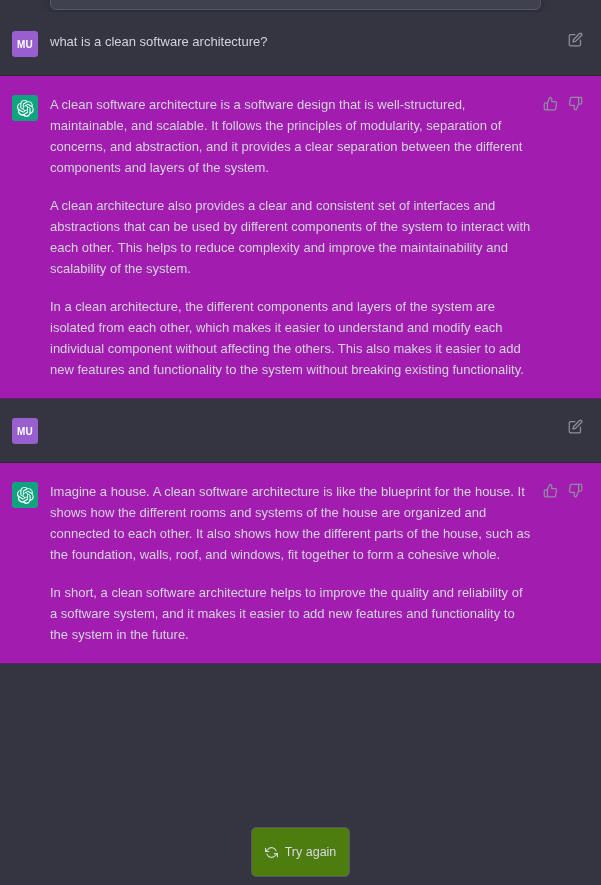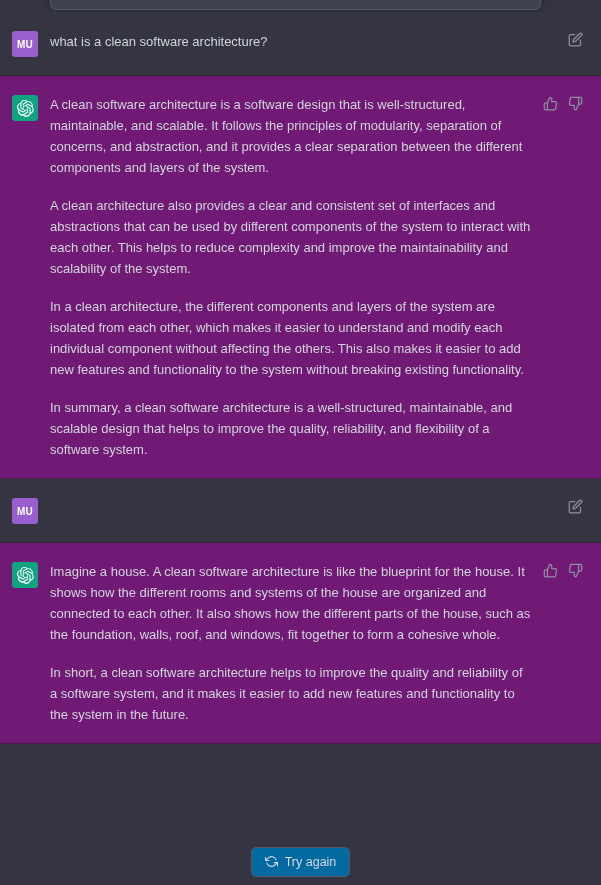--- a/index.html
+++ b/index.html
@@ -36,21 +36,21 @@
   }
 
   
   .msg {
     display: flex;
     padding: 18px 0 18px 0;
     position: relative;
     border-bottom: 1px solid rgba(32,33,35,0.5);
   }
   .msg.user { background: #343541; }
-  .msg.bot  { background: #701a75; }
+  .msg.bot  { background: #a21caf; }
 
   .avatar-col {
     width: 50px;
     min-width: 50px;
     display: flex;
     justify-content: center;
     padding-top: 1px;
   }
   .avatar {
     width: 26px;
@@ -105,33 +105,33 @@
     bottom: 8px;
     left: 0;
     right: 0;
     display: flex;
     justify-content: center;
     pointer-events: none;
   }
   .try-again {
     pointer-events: auto;
     display: inline-flex;
-    align-items: flex-start;
+    align-items: flex-end;
     gap: 7px;
-    background: #0369a1;
+    background: #4d7c0f;
     border: 1px solid #565869;
     color: #d9d9e3;
     font-size: 12.5px;
-    padding: 7px 13px;
+    padding: 17px 13px;
     border-radius: 5px;
     cursor: pointer;
   }
   .try-again svg { display:block; }
 
-  .scroll-area { height: 885px; overflow: hidden; }
+  .scroll-area { height: 702px; overflow: hidden; }
 </style>
 </head>
 <body>
 
 <div class="scroll-area">
 
   <div class="top-strip">
     <div class="top-input"></div>
   </div>
 
@@ -157,21 +157,20 @@
       <div class="avatar bot">
         <svg width="17" height="17" viewBox="0 0 41 41" fill="#fff">
             <path d="M37.53 16.81a10.1 10.1 0 0 0-.87-8.3 10.23 10.23 0 0 0-11-4.9A10.1 10.1 0 0 0 18.03.22a10.23 10.23 0 0 0-9.75 7.08 10.1 10.1 0 0 0-6.76 4.9 10.23 10.23 0 0 0 1.26 11.99 10.1 10.1 0 0 0 .87 8.3 10.23 10.23 0 0 0 11 4.9 10.1 10.1 0 0 0 7.62 3.4 10.23 10.23 0 0 0 9.76-7.09 10.1 10.1 0 0 0 6.75-4.9 10.23 10.23 0 0 0-1.25-11.99zM22.5 37.3a7.6 7.6 0 0 1-4.87-1.76l.24-.14 8.09-4.67a1.32 1.32 0 0 0 .66-1.15V18.18l3.42 1.97a.12.12 0 0 1 .07.1v9.44a7.63 7.63 0 0 1-7.6 7.6zM6.15 30.33a7.6 7.6 0 0 1-.91-5.1l.24.14 8.1 4.67a1.32 1.32 0 0 0 1.32 0l9.88-5.7v3.95a.12.12 0 0 1-.05.1l-8.18 4.73a7.63 7.63 0 0 1-10.4-2.79zM4.02 12.66a7.6 7.6 0 0 1 3.98-3.34v9.6a1.32 1.32 0 0 0 .65 1.15l9.84 5.68-3.42 1.98a.12.12 0 0 1-.12 0l-8.18-4.72a7.63 7.63 0 0 1-2.75-10.35zm28.1 6.54l-9.87-5.73 3.42-1.97a.12.12 0 0 1 .12 0l8.18 4.72a7.62 7.62 0 0 1-1.18 13.74v-9.6a1.32 1.32 0 0 0-.67-1.16zm3.4-5.12l-.24-.15-8.08-4.7a1.32 1.32 0 0 0-1.33 0l-9.88 5.7V10.98a.12.12 0 0 1 .05-.1l8.18-4.72a7.62 7.62 0 0 1 11.3 7.9zM14.1 21.1l-3.42-1.97a.12.12 0 0 1-.07-.1V9.6a7.62 7.62 0 0 1 12.5-5.85l-.24.14-8.1 4.67a1.32 1.32 0 0 0-.66 1.15zm1.86-4l4.4-2.54 4.4 2.54v5.08l-4.39 2.54-4.4-2.54z"></path>
           </svg>
       </div>
     </div>
     <div class="content">
       <p>A clean software architecture is a software design that is well-structured, maintainable, and scalable. It follows the principles of modularity, separation of concerns, and abstraction, and it provides a clear separation between the different components and layers of the system.</p>
       <p>A clean architecture also provides a clear and consistent set of interfaces and abstractions that can be used by different components of the system to interact with each other. This helps to reduce complexity and improve the maintainability and scalability of the system.</p>
       <p>In a clean architecture, the different components and layers of the system are isolated from each other, which makes it easier to understand and modify each individual component without affecting the others. This also makes it easier to add new features and functionality to the system without breaking existing functionality.</p>
-      <p>In summary, a clean software architecture is a well-structured, maintainable, and scalable design that helps to improve the quality, reliability, and flexibility of a software system.</p>
     </div>
     <div class="actions">
       <span class="icon-btn">
         <svg width="15" height="15" viewBox="0 0 24 24" fill="none" stroke="currentColor" stroke-width="2" stroke-linecap="round" stroke-linejoin="round">
             <path d="M14 9V5a3 3 0 0 0-3-3l-4 9v11h11.28a2 2 0 0 0 2-1.7l1.38-9a2 2 0 0 0-2-2.3zM7 22H4a2 2 0 0 1-2-2v-7a2 2 0 0 1 2-2h3"></path>
           </svg>
       </span>
       <span class="icon-btn">
         <svg width="15" height="15" viewBox="0 0 24 24" fill="none" stroke="currentColor" stroke-width="2" stroke-linecap="round" stroke-linejoin="round">
             <path d="M10 15v4a3 3 0 0 0 3 3l4-9V2H5.72a2 2 0 0 0-2 1.7l-1.38 9a2 2 0 0 0 2 2.3zm7-13h2.67A2.31 2.31 0 0 1 22 4v7a2.31 2.31 0 0 1-2.33 2H17"></path>

